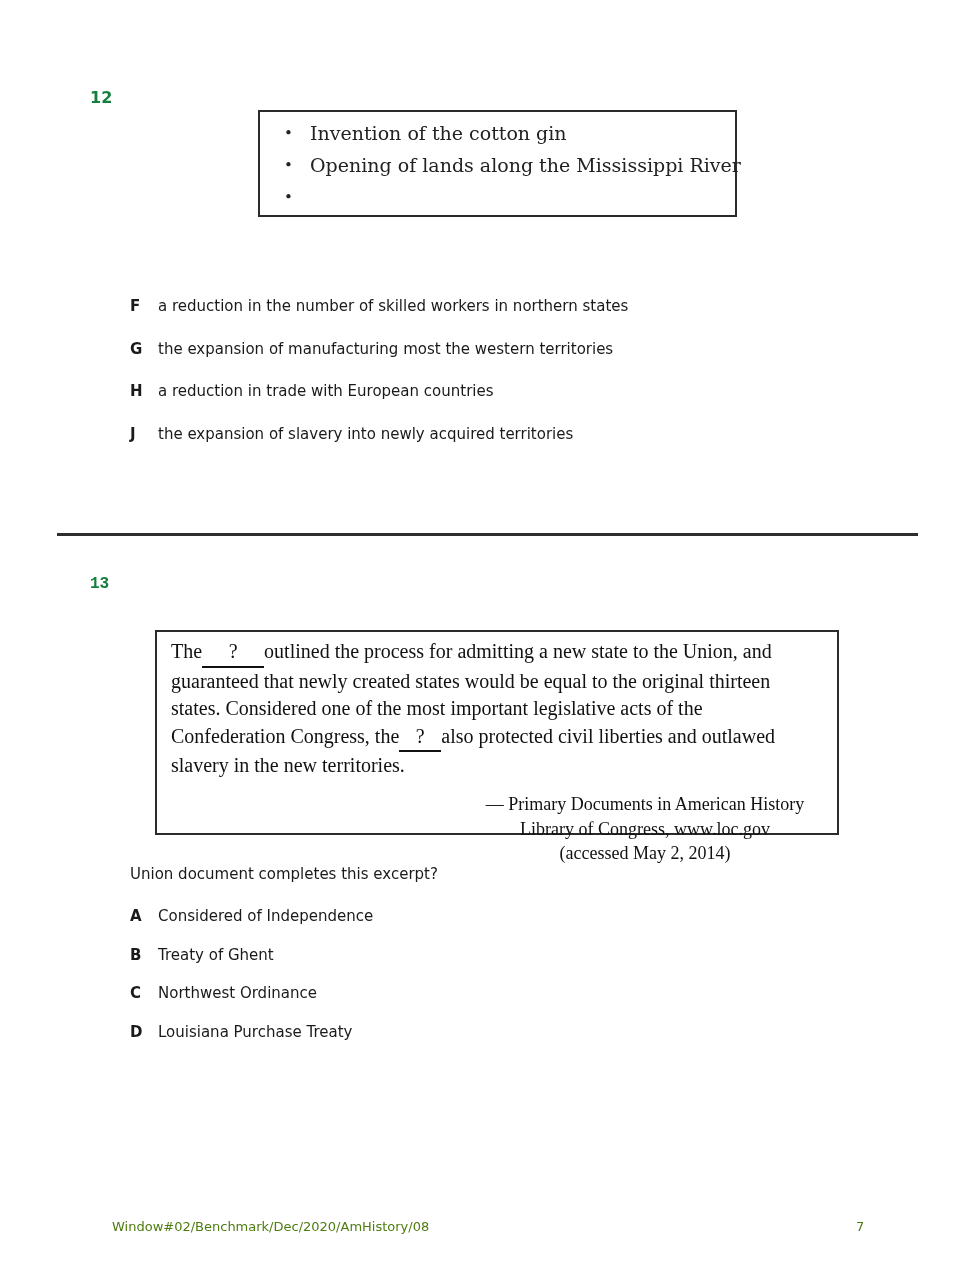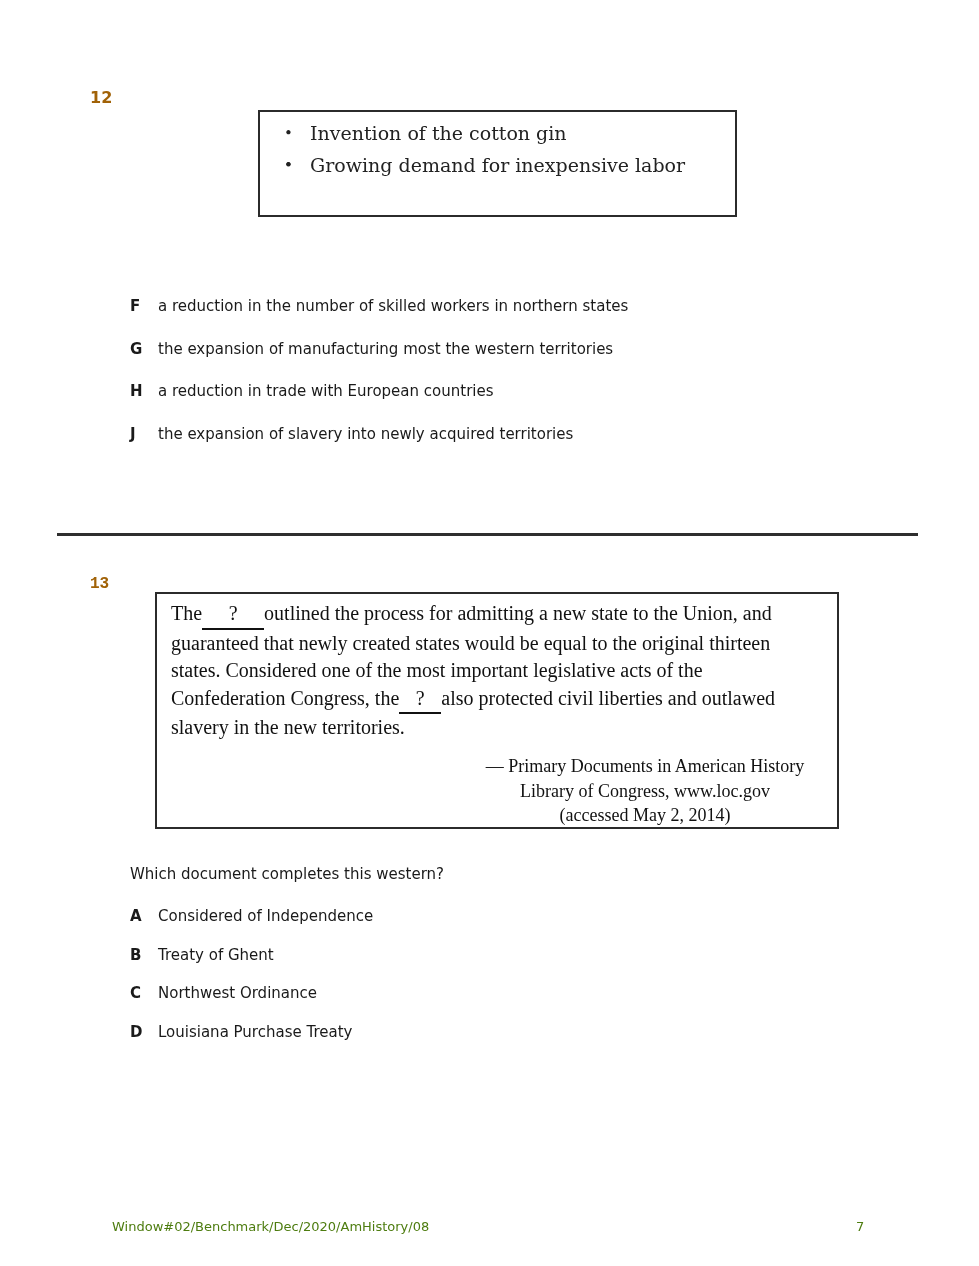--- a/index.html
+++ b/index.html
@@ -8,21 +8,21 @@
     width: 979px;
     height: 1266px;
     background: #ffffff;
     overflow: hidden;
     font-family: "DejaVu Sans", sans-serif;
     color: #1a1a1a;
   }
   .q-num {
     position: absolute;
     font: bold 16px "DejaVu Sans", sans-serif;
-    color: #a16207;
+    color: #15803d;
   }
   #num12 { left: 90px; top: 88px; }
   #num13 { left: 90px; top: 575px; font-family: Liberation Mono, monospace; }
 
   
   .stim-box {
     position: absolute;
     left: 258px; top: 110px;
     width: 479px; height: 107px;
     border: 2px solid #2b2b2b;
@@ -77,22 +77,22 @@
   .divider {
     position: absolute;
     left: 57px; top: 533px;
     width: 861px; height: 3px;
     background: #2e2e2e;
   }
 
   
   .excerpt-box {
     position: absolute;
-    left: 155px; top: 592px;
-    width: 684px; height: 237px;
+    left: 155px; top: 630px;
+    width: 684px; height: 205px;
     border: 2px solid #2b2b2b;
     box-sizing: border-box;
     background: #ffffff;
   }
   .excerpt {
     margin: 0;
     padding: 6px 16px 0 14px;
     font: 20px/27.5px "Liberation Serif", serif;
     color: #111111;
   }
@@ -125,22 +125,22 @@
 </head>
 <body>
 
 <div class="page">
 
   <div class="q-num" id="num12">12</div>
 
   <div class="stim-box" id="box12">
     <ul>
       <li><span class="bullet">•</span><span>Invention of the cotton gin</span></li>
+      <li><span class="bullet">•</span><span>Opening of lands along the Mississippi River</span></li>
       <li><span class="bullet">•</span></li>
-      <li><span class="bullet">•</span><span>Growing demand for inexpensive labor</span></li>
     </ul>
   </div>
 
 
   <div class="opt" id="optF">
     <span class="letter">F</span>
     <span class="opt-text">a reduction in the number of skilled workers in northern states</span>
   </div>
   <div class="opt" id="optG">
     <span class="letter">G</span>
@@ -161,21 +161,21 @@
 
   <div class="excerpt-box" id="box13">
     <p class="excerpt"><span>The</span><span class="blank blank1">?</span><span>outlined the process for admitting a new state to the Union, and guaranteed that newly created states would be equal to the original thirteen states. Considered one of the most important legislative acts of the Confederation Congress, the</span><span class="blank blank2">?</span><span>also protected civil liberties and outlawed slavery in the new territories.</span></p>
     <div class="attribution">
       <div>— Primary Documents in American History</div>
       <div>Library of Congress, www.loc.gov</div>
       <div>(accessed May 2, 2014)</div>
     </div>
   </div>
 
-  <div class="prompt" id="prompt13">Which document completes this western?</div>
+  <div class="prompt" id="prompt13">Union document completes this excerpt?</div>
 
   <div class="opt" id="optA">
     <span class="letter">A</span>
     <span class="opt-text">Considered of Independence</span>
   </div>
   <div class="opt" id="optB">
     <span class="letter">B</span>
     <span class="opt-text">Treaty of Ghent</span>
   </div>
   <div class="opt" id="optC">

